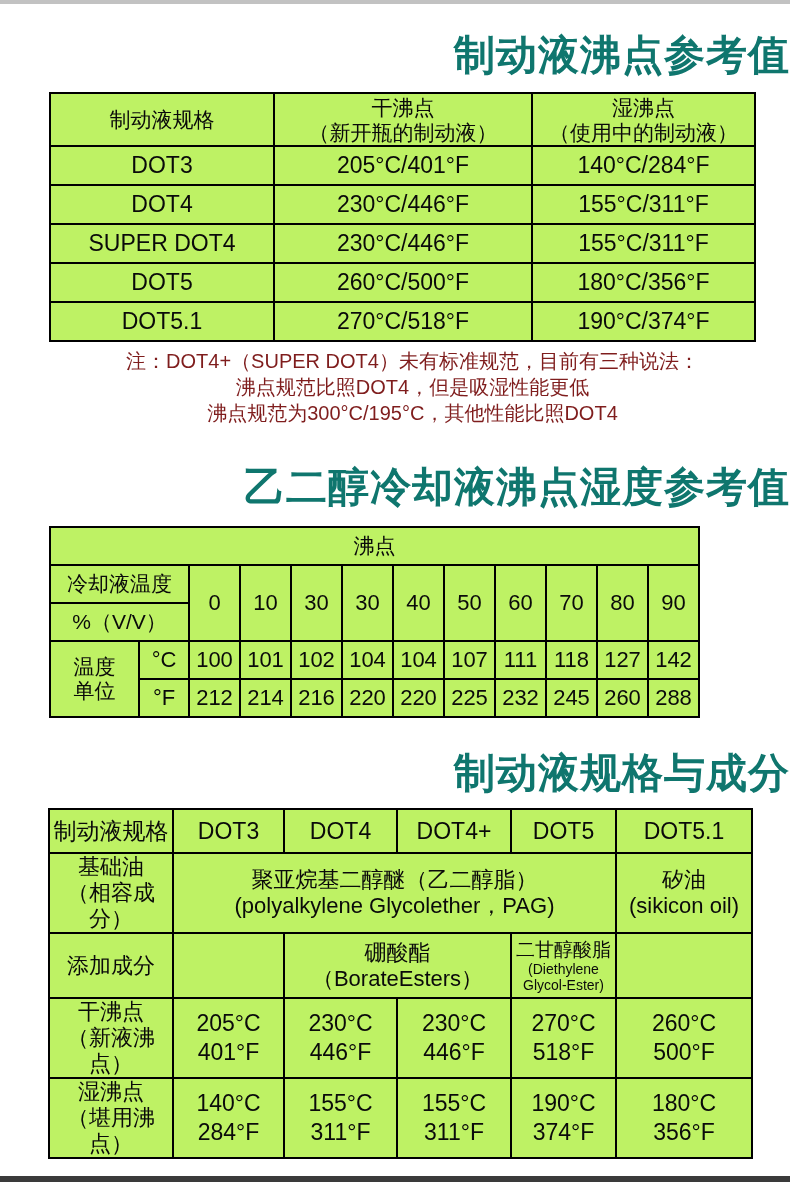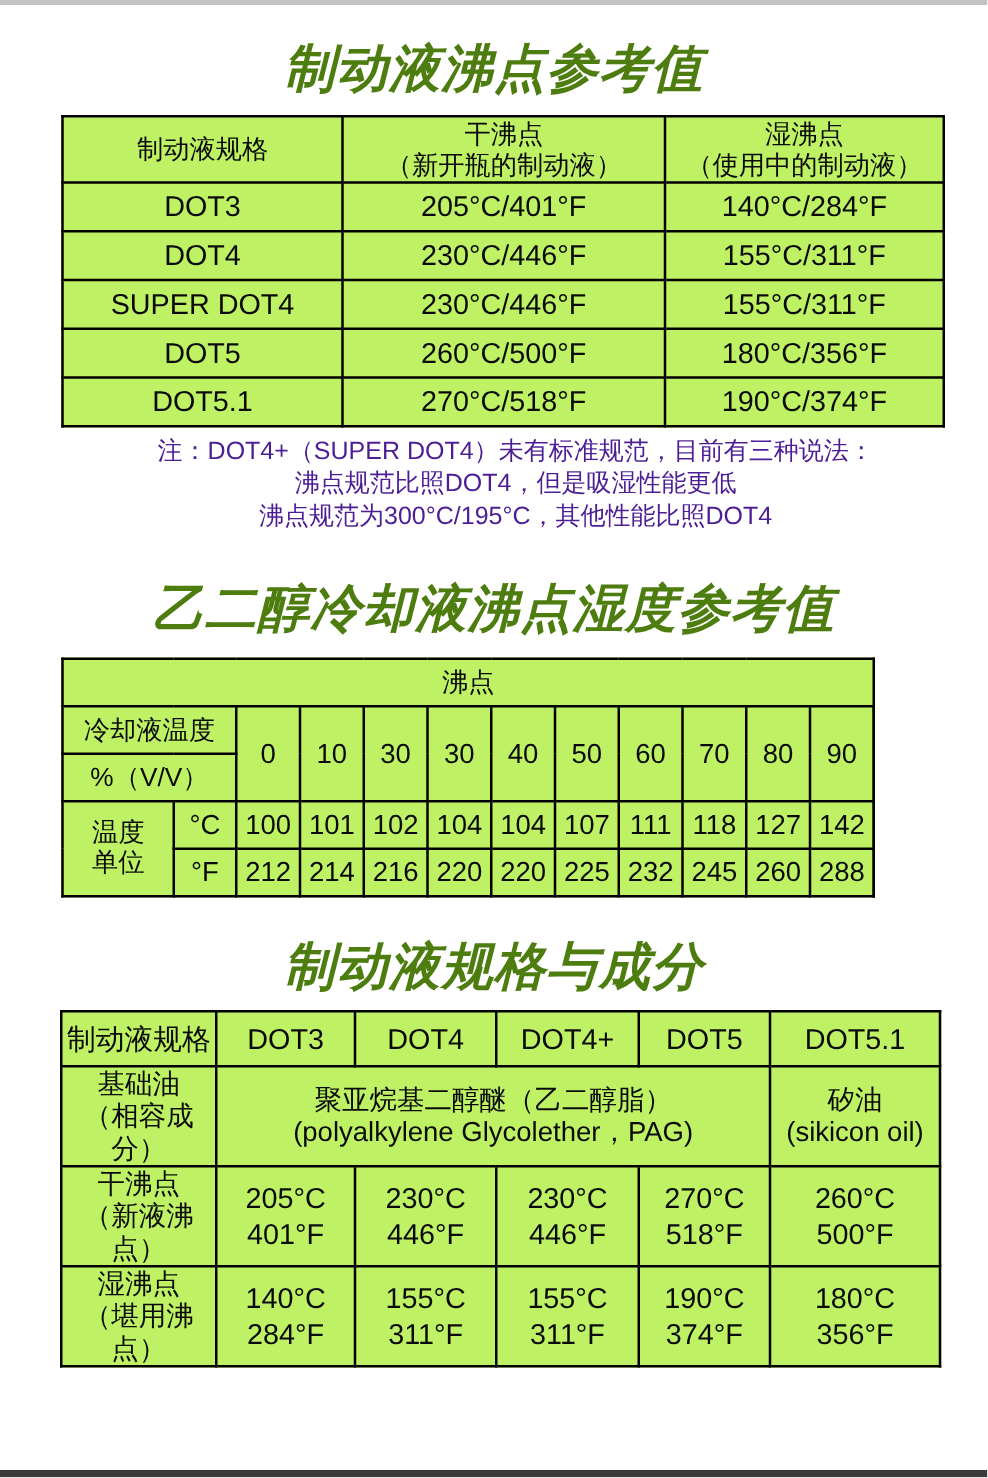--- a/index.html
+++ b/index.html
@@ -13,27 +13,26 @@
     position: relative;
     width: 790px;
     height: 1182px;
     background: #ffffff;
     overflow: hidden;
   }
   .top-bar { width: 790px; height: 4px; }
   .bottom-bar { position: absolute; left: 0; bottom: 0; width: 790px; height: 6px; }
 
   h1.sec-title {
-    text-align: center;
+    text-align: right;
     font-size: 41px;
     line-height: 50px;
     font-weight: 900;
     letter-spacing: 1px;
-    color: #4d7c0f;
-    font-style: italic;
+    color: #0f766e;
   }
   #title1 { margin-top: 26px; }
   #title2 { margin-top: 36px; }
   #title3 { margin-top: 30px; }
 
   table {
     border-collapse: collapse;
     table-layout: fixed;
     background: #bef264;
   }
@@ -55,21 +54,21 @@
   .t1 tr.hdr td { font-size: 21px; line-height: 25px; }
   .t1 tr.data { height: 39px; }
 
   
   .notes {
     margin-top: 6px;
     text-align: center;
     font-size: 20px;
     line-height: 26px;
     font-weight: 500;
-    color: #4c1d95;
+    color: #7f1d1d;
     padding-left: 35px;
   }
 
   
   .t2 { width: 578px; margin: 14px 0 0 49px; }
   .t2 td { font-size: 22px; }
   .t2 tr { height: 38px; }
   .t2 td.lbl { font-size: 21px; }
   .t2 td.unitlbl { font-size: 21px; line-height: 24px; }
 
@@ -236,20 +235,32 @@
         <td>DOT5.1</td>
       </tr>
       <tr class="r2">
         <td class="two pre">基础油
 （相容成分）</td>
         <td colspan="4" class="two pre">聚亚烷基二醇醚（乙二醇脂）
 (polyalkylene Glycolether，PAG)</td>
         <td class="two pre">矽油
 (sikicon oil)</td>
       </tr>
+      <tr class="r3">
+        <td class="two">添加成分</td>
+        <td></td>
+        <td colspan="2" class="two pre">硼酸酯
+（BorateEsters）</td>
+        <td>
+          <div class="small-cn">二甘醇酸脂</div>
+          <div class="small-en">(Diethylene
+Glycol-Ester)</div>
+        </td>
+        <td></td>
+      </tr>
       <tr class="r4">
         <td class="two pre">干沸点
 （新液沸点）</td>
         <td class="temp pre">205°C
 401°F</td>
         <td class="temp pre">230°C
 446°F</td>
         <td class="temp pre">230°C
 446°F</td>
         <td class="temp pre">270°C

